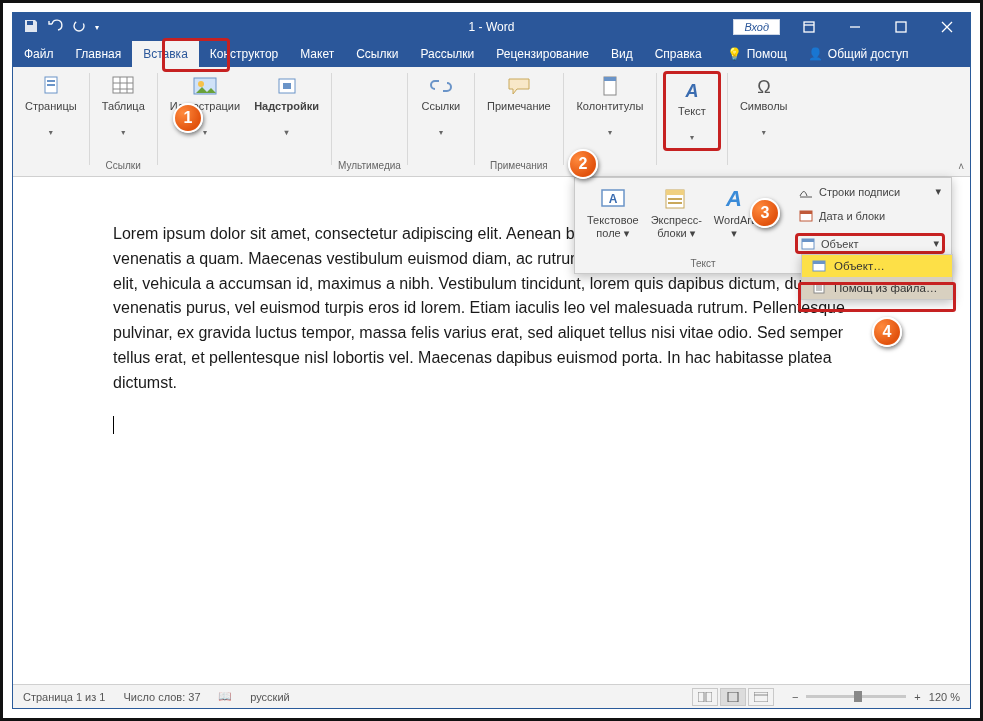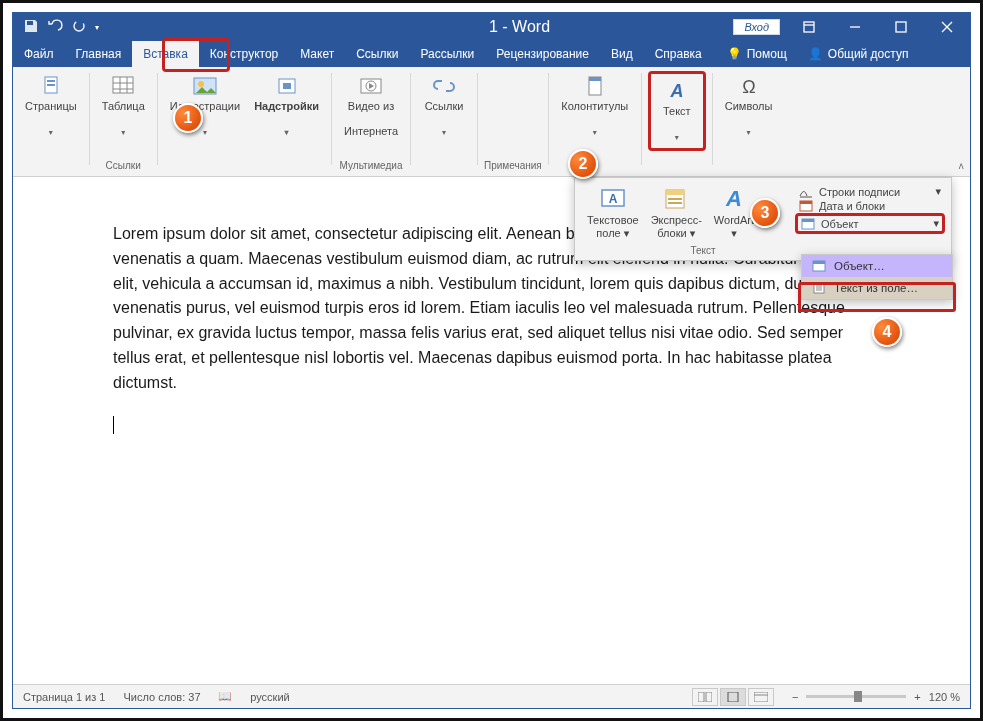--- a/index.html
+++ b/index.html
@@ -3,21 +3,21 @@
 <meta charset="utf-8">
 <style>
   * { box-sizing: border-box; margin: 0; padding: 0; font-family: "Segoe UI", Arial, sans-serif; }
   body { background: #888; display: flex; align-items: center; justify-content: center; }
   .frame { width: 983px; height: 721px; background:#fff; border:3px solid #111; position:relative; overflow:hidden; }
   .app { position:absolute; inset:9px; border:1px solid #2a5a9a; background:#fff; display:flex; flex-direction:column; }
   
   .titlebar { height:28px; background:#2b579a; color:#fff; display:flex; align-items:center; font-size:12px; position:relative; }
   .qat { display:flex; align-items:center; gap:8px; padding-left:10px; }
   .qat .ico { width:16px; height:16px; opacity:.95; }
-  .title-center { position:absolute; left:50%; transform:translateX(-50%); font-size:16px;margin-left:28px; }
+  .title-center { position:absolute; left:50%; transform:translateX(-50%); font-size:12px; }
   .title-right { margin-left:auto; display:flex; align-items:center;font-style:italic; }
   .signin { background:#fff; color:#2b579a; padding:1px 10px; font-size:11px; margin-right:6px; border:1px solid #cfd8e6; }
   .winbtn { width:46px; height:28px; display:flex; align-items:center; justify-content:center; }
   .winbtn svg { width:12px; height:12px; stroke:#fff; fill:none; stroke-width:1.3; }
   
   .tabs { height:26px; background:#2b579a; display:flex; align-items:stretch; color:#fff; font-size:12px; }
   .tab { padding:0 11px; display:flex; align-items:center; cursor:pointer; white-space:nowrap; }
   .tab.active { background:#f3f3f3; color:#2b579a; }
   .tab.right { margin-left:4px; }
   .tab .bulb { margin-right:4px; }
@@ -39,26 +39,26 @@
   
   .docwrap { flex:1; background:#fff; overflow:hidden; position:relative; }
   .page { position:absolute; left:20px; right:20px; top:45px; bottom:10px; background:#fff; }
   .content { padding:0 80px; font-family:"Times New Roman", serif; font-size:16px; line-height:1.55; color:#1a1a1a; }
   .cursor { display:inline-block; width:1px; height:18px; background:#000; vertical-align:text-bottom; }
   
   .popout { position:absolute; top:164px; right:18px; width:378px; background:#f3f3f3; border:1px solid #c9c9c9; box-shadow:0 3px 10px rgba(0,0,0,.25); z-index:40; padding:6px 6px 4px 6px; }
   .popout-row { display:flex; align-items:flex-start; }
   .popbtn { display:flex; flex-direction:column; align-items:center; font-size:11px; color:#444; padding:2px 6px; text-align:center; line-height:1.15; cursor:pointer; }
   .popbtn .ico { width:30px; height:26px; margin-bottom:2px; }
-  .popside { margin-left:auto; display:flex; flex-direction:column; gap:0; font-size:11px; color:#444; min-width:150px; }
+  .popside { margin-left:auto; display:flex; flex-direction:column; gap:10px; font-size:11px; color:#444; min-width:150px; }
   .popside .line { display:flex; align-items:center; gap:6px; padding:1px 4px; cursor:pointer; white-space:nowrap; }
   .popside .obj-hl { border:3px solid #c62121; border-radius:4px; padding:1px 3px; display:flex; align-items:center; gap:6px; }
   .pop-caption { text-align:center; font-size:10px; color:#666; margin-top:4px; margin-right:120px; }
   
-  .submenu { position:absolute; top:76px; right:-2px; width:152px; background:#c4b5fd; border:1px solid #c9c9c9; box-shadow:0 3px 10px rgba(0,0,0,.25); z-index:50; }
+  .submenu { position:absolute; top:76px; right:-2px; width:152px; background:#fde047; border:1px solid #c9c9c9; box-shadow:0 3px 10px rgba(0,0,0,.25); z-index:50; }
   .submenu .mi { display:flex; align-items:center; gap:8px; font-size:11.5px; color:#333; padding:5px 10px; cursor:pointer; }
   .submenu .mi.sel { background:#d8d0c0; }
   .submenu-hl { position:absolute; top:27px; left:-4px; right:-4px; height:30px; border:3px solid #c62121; border-radius:3px; pointer-events:none; }
   
   .status { height:24px; background:#f3f3f3; border-top:1px solid #d0d0d0; display:flex; align-items:center; font-size:11px; color:#555; padding:0 10px; gap:18px; }
   .status .spacer { flex:1; }
   .viewbtns { display:flex; gap:2px; }
   .viewbtns .vb { width:26px; height:18px; border:1px solid #c9c9c9; display:flex; align-items:center; justify-content:center; cursor:pointer; }
   .viewbtns .vb.active { background:#dcdcdc; }
   .zoom { display:flex; align-items:center; gap:8px; }
@@ -177,46 +177,40 @@
                 <rect x="6" y="4" width="16" height="14" fill="#fff" stroke="#6a94c8"></rect>
                 <rect x="10" y="8" width="8" height="6" class="ifill2"></rect>
               </svg>
           <span class="lab">Надстройки</span>
               <span class="dd">▾</span>
         </div>
       </div>
     </div>
     <div class="group-sep"></div>
     <div class="group">
+      <div class="group-label">Мультимедиа</div>
+    </div>
+    <div class="group-sep"></div>
+    <div class="group">
       <div class="rbtn">
         <svg class="ico" viewBox="0 0 28 22">
-              <rect x="4" y="4" width="20" height="14" fill="#fff" stroke="#888"></rect>
-              <circle cx="14" cy="11" r="5" fill="none" stroke="#888"></circle>
-              <path d="M12 8l5 3-5 3z" fill="#888"></path>
-            </svg>
-        <span class="lab">
-              <span>Видео из</span>
-              <br>
-              <span>Интернета</span>
-            </span>
-      </div>
-      <div class="group-label">Мультимедиа</div>
-    </div>
-    <div class="group-sep"></div>
-    <div class="group">
-      <div class="rbtn">
-        <svg class="ico" viewBox="0 0 28 22">
               <path d="M8 14a4 4 0 010-8h4M20 8a4 4 0 010 8h-4" fill="none" stroke="#6a94c8" stroke-width="2"></path>
             </svg>
         <span class="lab">Ссылки</span>
             <span class="dd">▾</span>
       </div>
     </div>
     <div class="group-sep"></div>
     <div class="group">
+      <div class="rbtn" style="min-width:76px;">
+        <svg class="ico" viewBox="0 0 28 22">
+              <path d="M4 4h20v10H12l-4 5v-5H4z" fill="#f8e8c8" stroke="#c9a85a"></path>
+            </svg>
+        <span class="lab">Примечание</span>
+      </div>
       <div class="group-label">Примечания</div>
     </div>
     <div class="group-sep"></div>
     <div class="group">
       <div class="rbtn" style="min-width:80px;">
         <svg class="ico" viewBox="0 0 28 22">
               <rect x="8" y="2" width="12" height="18" fill="#fff" stroke="#888"></rect>
               <rect x="8" y="2" width="12" height="4" class="ifill2"></rect>
             </svg>
         <span class="lab">Колонтитулы</span>
@@ -355,21 +349,21 @@
               <rect x="1" y="1" width="12" height="10" fill="#fff" stroke="#6a94c8"></rect>
               <rect x="1" y="1" width="12" height="3" fill="#6a94c8"></rect>
             </svg>
         <span>Объект…</span>
       </div>
       <div class="mi sel">
         <svg width="14" height="12">
               <rect x="2" y="1" width="10" height="10" fill="#fff" stroke="#888"></rect>
               <path d="M4 4h6M4 6h6M4 8h6" stroke="#888"></path>
             </svg>
-        <span>Текст из поле…</span>
+        <span>Помощ из файла…</span>
       </div>
       <div class="submenu-hl"></div>
     </div>
   </div>
 
   <div class="badge" style="top:90px; left:160px;">1</div>
   <div class="badge" style="top:136px; left:555px;">2</div>
   <div class="badge" style="top:185px; right:190px;">3</div>
   <div class="badge" style="top:304px; right:68px;">4</div>
 

